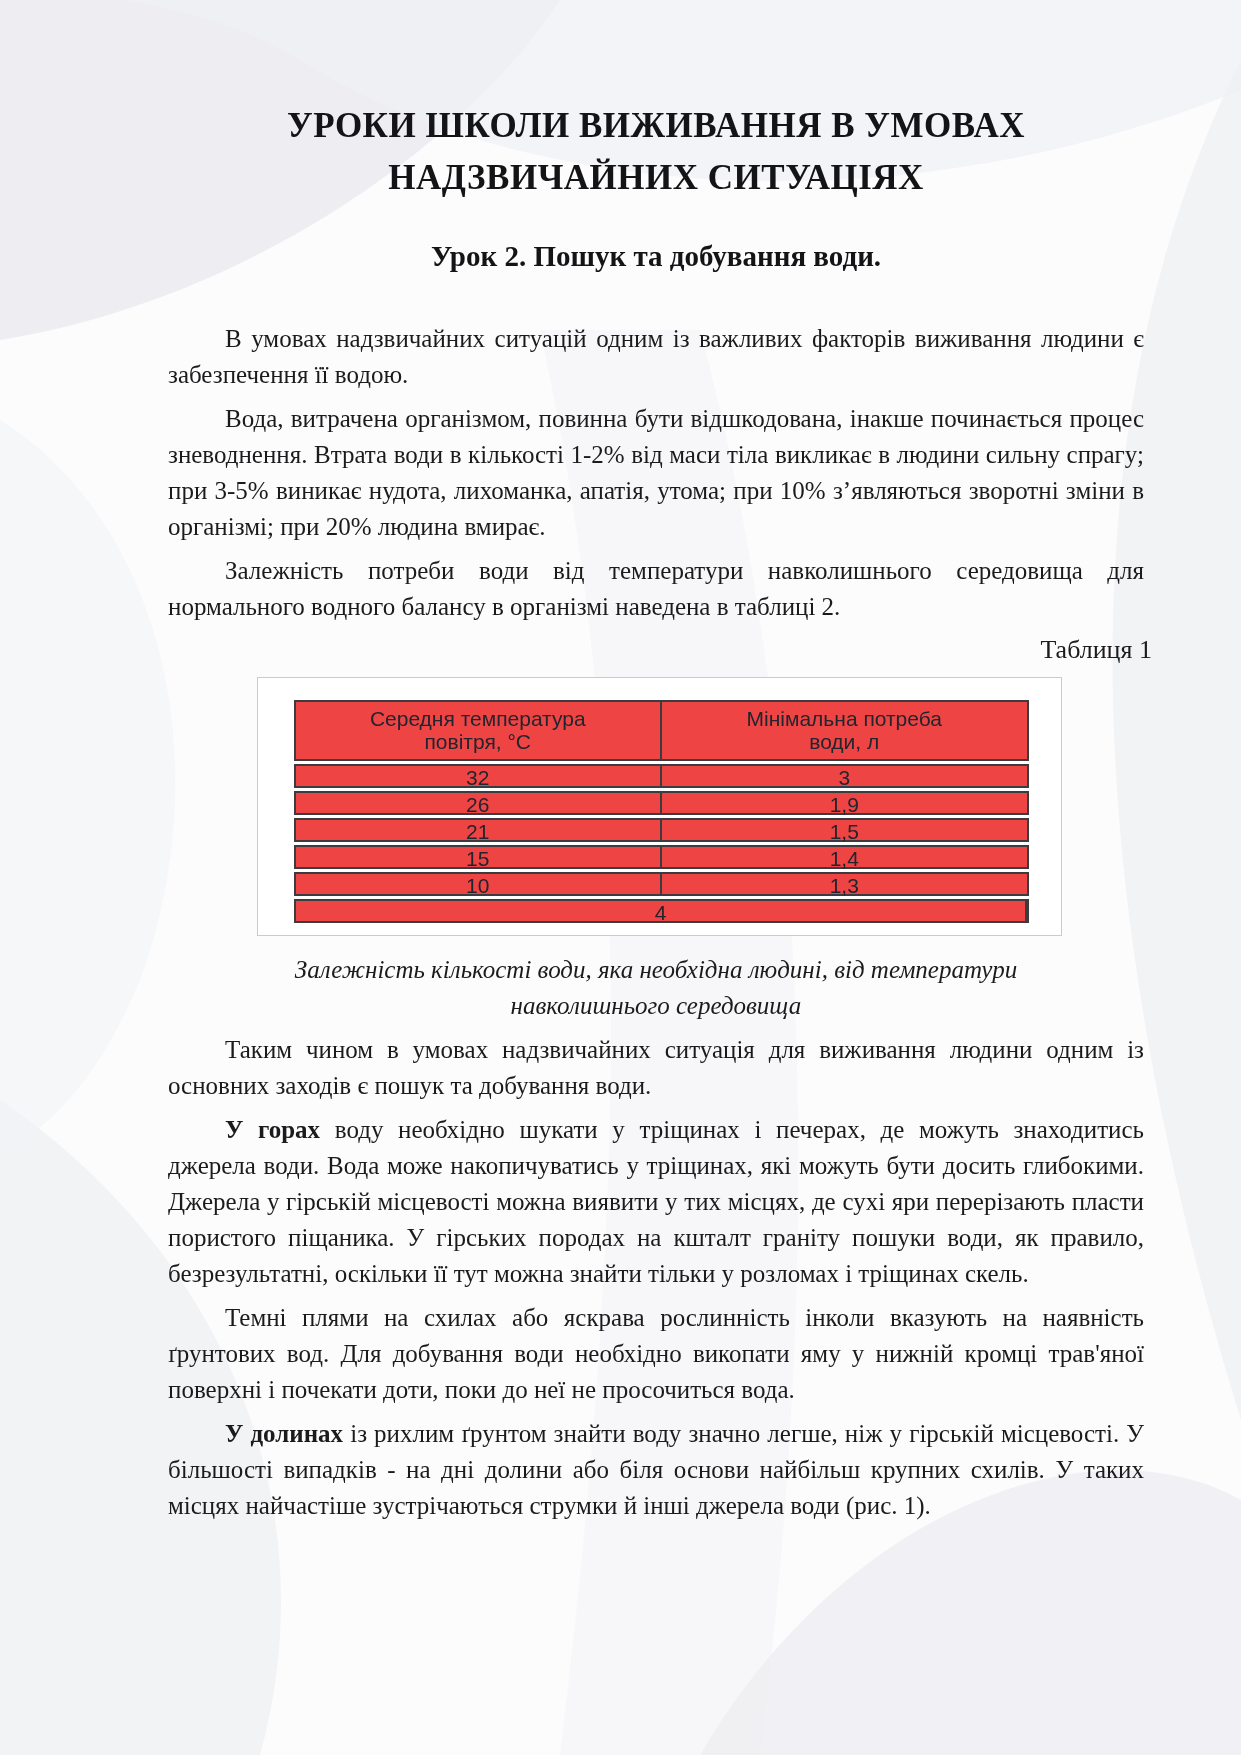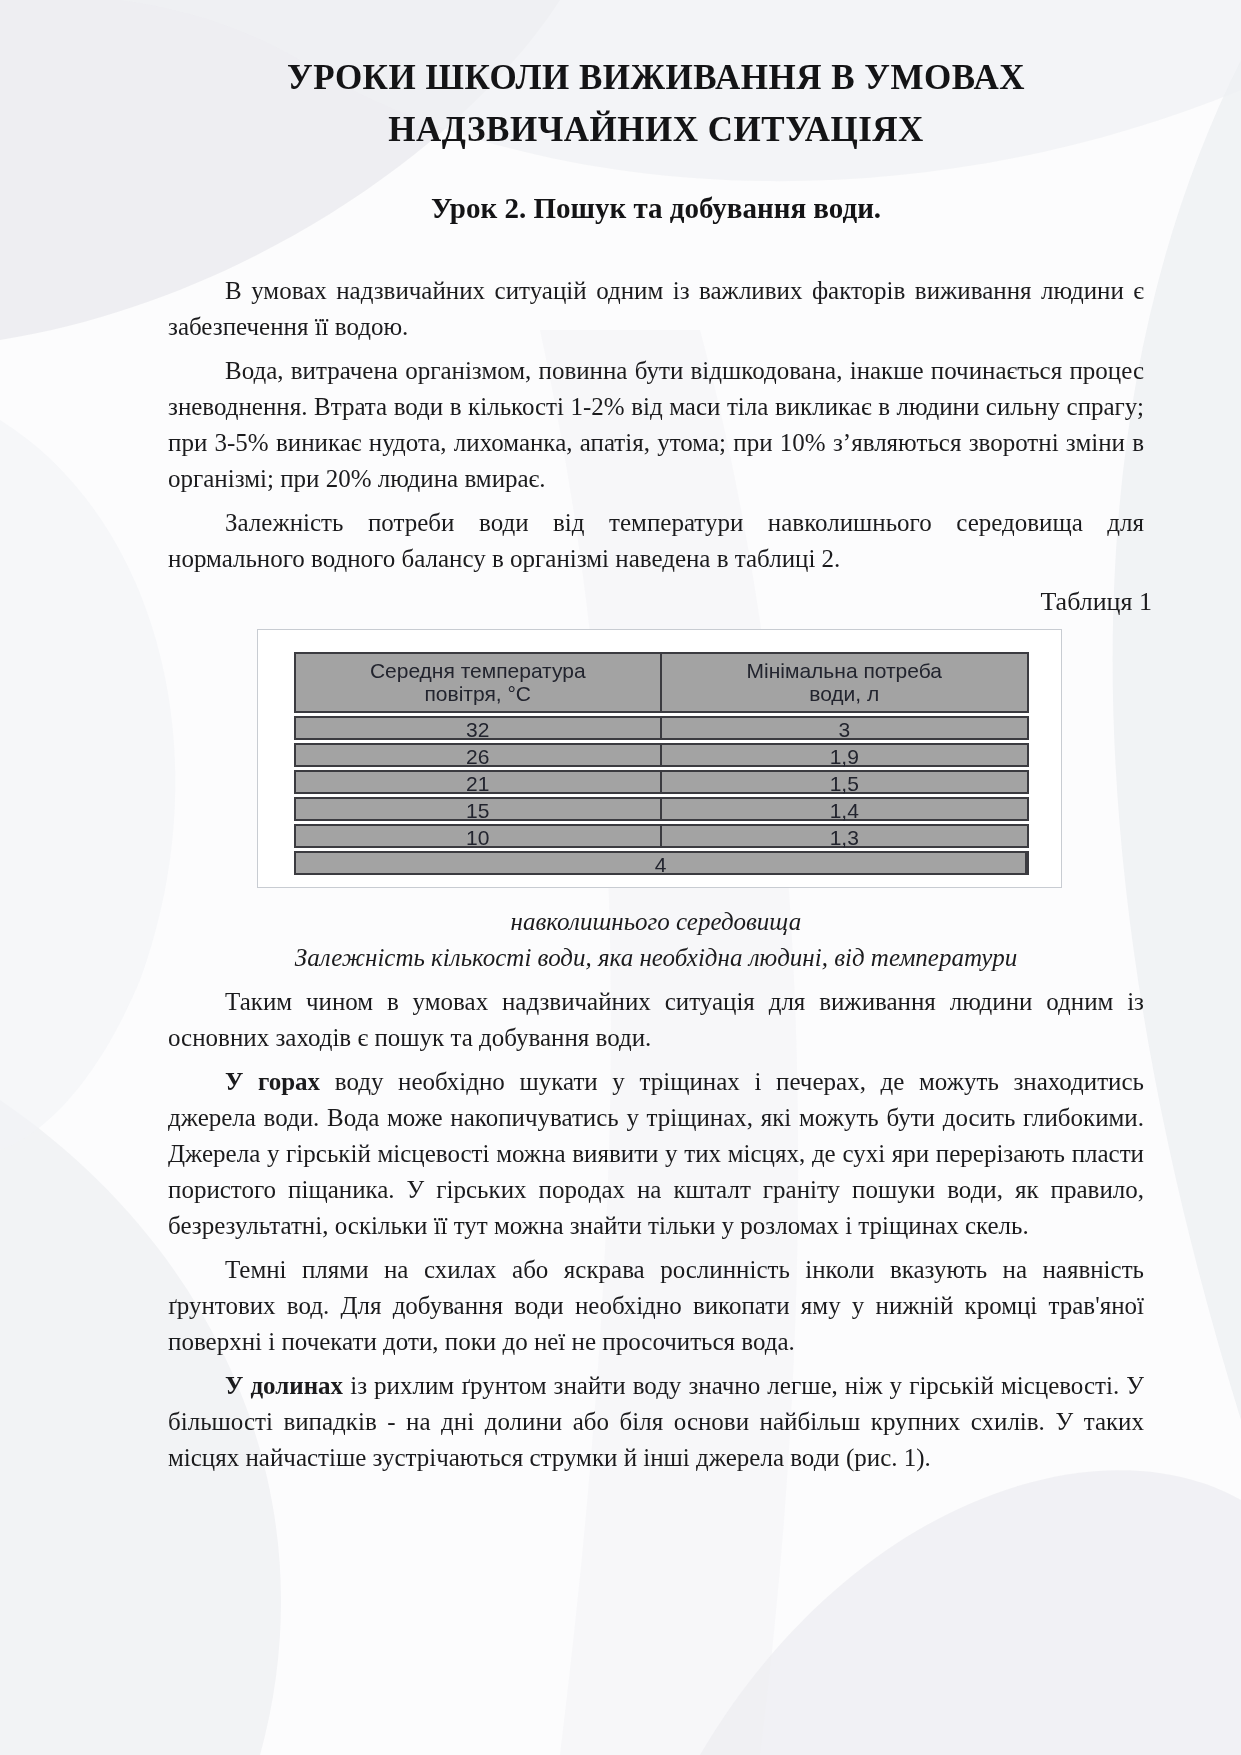--- a/index.html
+++ b/index.html
@@ -12,21 +12,21 @@
     overflow:hidden;
     font-family:"Liberation Serif", serif;
     color:#1b1b1d;
   }
   .watermark { position:absolute; inset:0; pointer-events:none; }
   .content {
     position:absolute; left:160px; top:0;
     width:992px;
   }
   .doc-title {
-    padding-top:52px;
+    padding-top:100px;
     text-align:center;
     font-weight:bold;
     font-size:35px;
     line-height:52px;
     letter-spacing:0.5px;
     color:#141416;
   }
   .doc-subtitle {
     margin-top:36px;
     text-align:center;
@@ -58,21 +58,21 @@
     padding:22px 32px 12px 36px;
   }
   .tbl {
     width:735px;
     font-family:"Liberation Sans", sans-serif;
     color:#22242e;
   }
   .tbl-row {
     display:flex;
     border:2px solid #3b3b40;
-    background:#a3a3a3;
+    background:#ef4444;
     margin-top:3px;
   }
   .tbl-row:first-child { margin-top:0; }
   .tbl-cell {
     flex:1 1 50%;
     text-align:center;
   }
   .tbl-cell.first { border-right:2px solid #3b3b40; }
   .tbl-row.header .tbl-cell {
     font-size:21px;
@@ -160,22 +160,22 @@
           <div class="tbl-cell">1,3</div>
         </div>
         <div class="tbl-row data">
           <div class="tbl-cell first">4</div>
         </div>
 
       </div>
     </div>
 
     <div class="table-caption">
+      <div>Залежність кількості води, яка необхідна людині, від температури</div>
       <div>навколишнього середовища</div>
-      <div>Залежність кількості води, яка необхідна людині, від температури</div>
     </div>
 
     <p class="body-par after-table">Таким чином в умовах надзвичайних ситуація для виживання людини одним із основних заходів є пошук та добування води.</p>
 
     <p class="body-par"><span class="par-lead">У горах</span><span> воду необхідно шукати у тріщинах і печерах, де можуть знаходитись джерела води. Вода може накопичуватись у тріщинах, які можуть бути досить глибокими. Джерела у гірській місцевості можна виявити у тих місцях, де сухі яри перерізають пласти пористого піщаника. У гірських породах на кшталт граніту пошуки води, як правило, безрезультатні, оскільки її тут можна знайти тільки у розломах і тріщинах скель.</span></p>
 
     <p class="body-par">Темні плями на схилах або яскрава рослинність інколи вказують на наявність ґрунтових вод. Для добування води необхідно викопати яму у нижній кромці трав'яної поверхні і почекати доти, поки до неї не просочиться вода.</p>
 
     <p class="body-par"><span class="par-lead">У долинах</span><span> із рихлим ґрунтом знайти воду значно легше, ніж у гірській місцевості. У більшості випадків - на дні долини або біля основи найбільш крупних схилів. У таких місцях найчастіше зустрічаються струмки й інші джерела води (рис. 1).</span></p>
 

